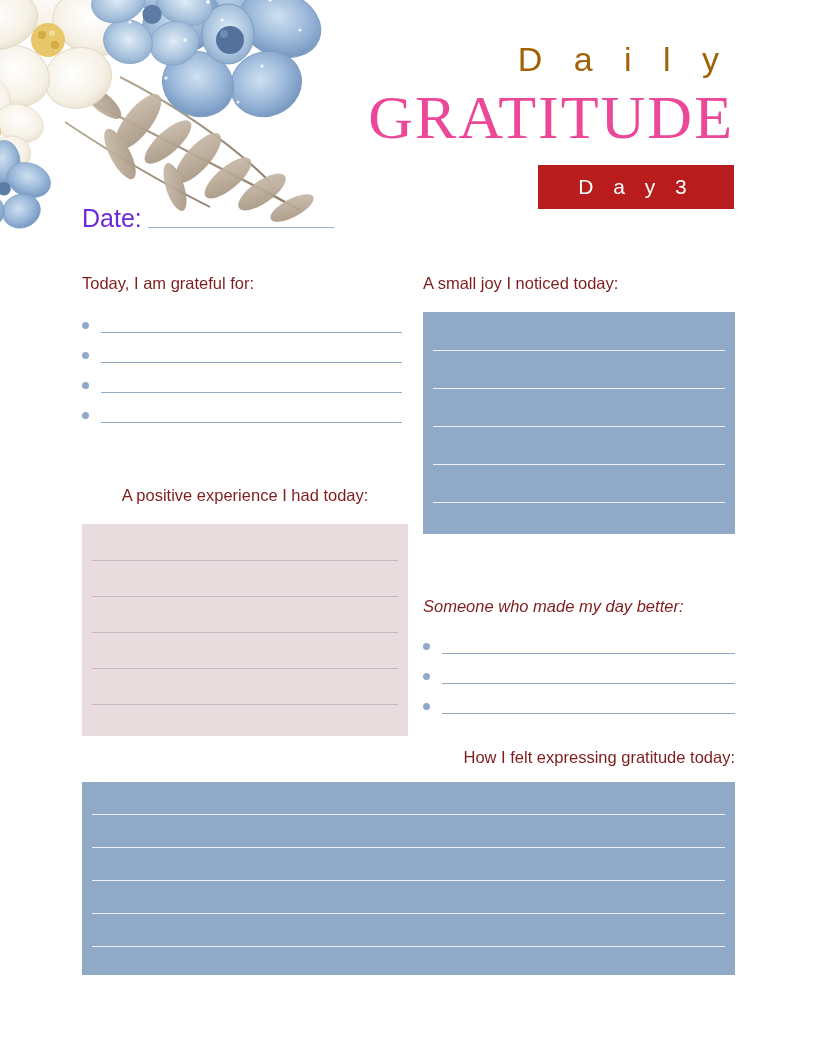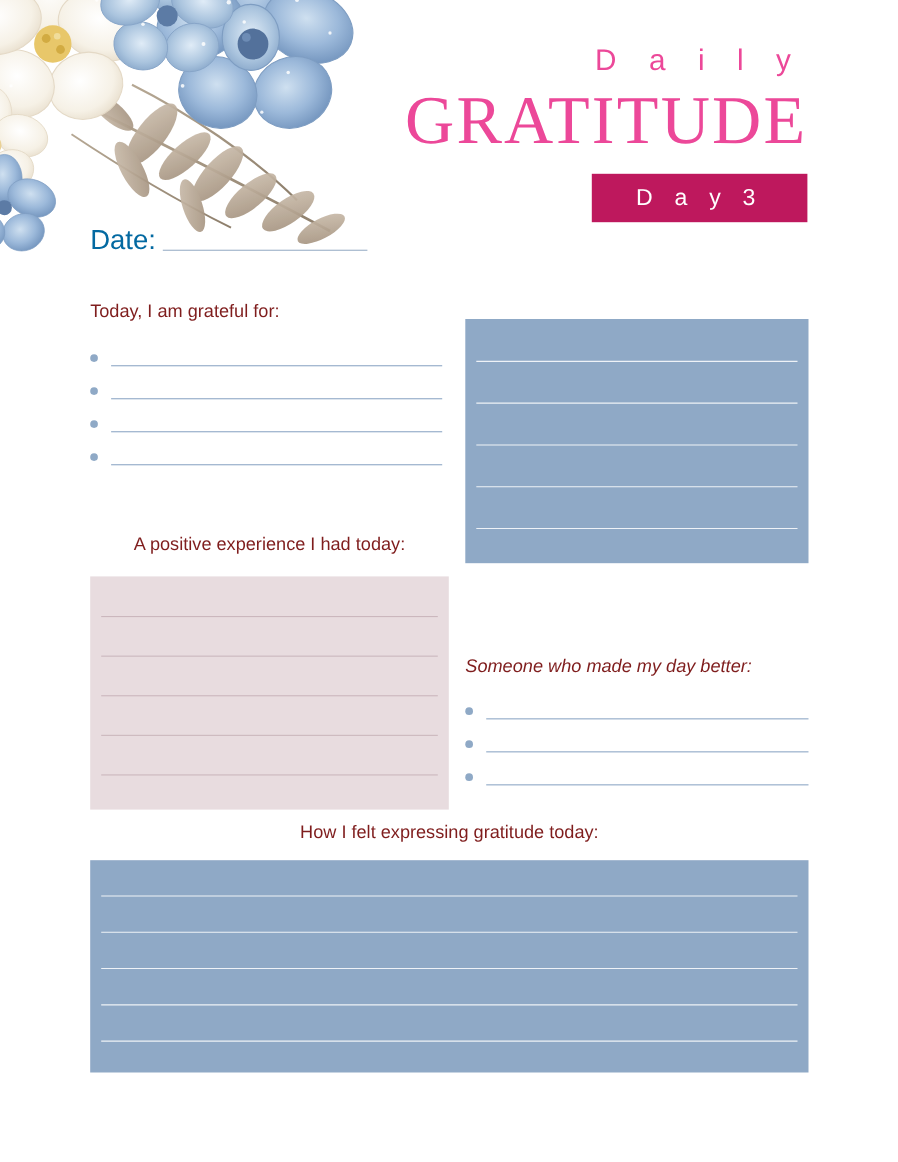--- a/index.html
+++ b/index.html
@@ -28,61 +28,61 @@
 
   
   .header {
     position: absolute;
     top: 42px;
     right: 82px;
     width: 420px;
     text-align: right;
   }
   .header-daily {
-    font-size: 27px;
+    font-size: 34px;
     letter-spacing: 11px;
-    color: #ec4899;
+    color: #a16207;
     font-family: "Liberation Sans", sans-serif;
     line-height: 1;
     margin-right: 4px;
   }
   .header-gratitude {
     font-family: "Liberation Serif", serif;
     font-size: 62px;
     letter-spacing: 2px;
     color: #ec4899;
     line-height: 1.15;
     margin-top: 6px;
     white-space: nowrap;
   }
   .day-badge {
     margin-top: 12px;
     margin-left: auto;
     width: 196px;
     height: 44px;
-    background: #be185d;
+    background: #b91c1c;
     color: #ffffff;
     font-size: 21px;
     letter-spacing: 7px;
     display: flex;
     align-items: center;
     justify-content: center;
   }
 
   
   .date-row {
     position: absolute;
     top: 206px;
     left: 82px;
     display: flex;
     align-items: flex-end;
   }
   .date-label {
     font-size: 25px;
-    color: #0369a1;
+    color: #6d28d9;
     line-height: 1;
   }
   .date-rule {
     width: 186px;
     border-bottom: 1.5px solid #9bb0c8;
     margin-left: 6px;
     margin-bottom: 3px;
     height: 20px;
   }
 
@@ -135,21 +135,21 @@
 
   #joy-block        { position: absolute; top: 272px; left: 423px; width: 312px; }
   #joy-box          { margin-top: 18px; width: 312px; height: 222px; background: #8fa9c6; }
 
   #positive-block   { position: absolute; top: 484px; left: 82px;  width: 326px; text-align: center; }
   #positive-box     { margin-top: 18px; width: 326px; height: 212px; background: #e8dcdf; }
 
   #someone-block    { position: absolute; top: 595px; left: 423px; width: 312px; font-style: italic; }
   #someone-list     { margin-top: 20px; }
 
-  #felt-block       { position: absolute; top: 746px; left: 82px;  width: 653px; text-align: center; }
+  #felt-block       { position: absolute; top: 746px; left: 82px;  width: 653px; text-align: right; }
   #felt-box         { margin-top: 14px; width: 653px; height: 193px; background: #8fa9c6; }
 </style>
 </head>
 <body>
 
 <div class="floral">
   <svg width="420" height="270" viewBox="0 0 420 270" xmlns="http://www.w3.org/2000/svg">
     <defs>
       <radialGradient id="blueP" cx="45%" cy="40%" r="65%">
         <stop offset="0%" stop-color="#cfe0f0"></stop>
@@ -296,20 +296,21 @@
       <span class="bullet-rule"></span>
     </div>
     <div class="bullet-row">
       <span class="bullet"></span>
       <span class="bullet-rule"></span>
     </div>
   </div>
 </div>
 
 <div id="joy-block">
+  <div class="label">A small joy I noticed today:</div>
   <div id="joy-box" class="lined-box">
     <div class="ln" style="top:38px"></div>
     <div class="ln" style="top:76px"></div>
     <div class="ln" style="top:114px"></div>
     <div class="ln" style="top:152px"></div>
     <div class="ln" style="top:190px"></div>
   </div>
 </div>
 
 <div id="positive-block">

